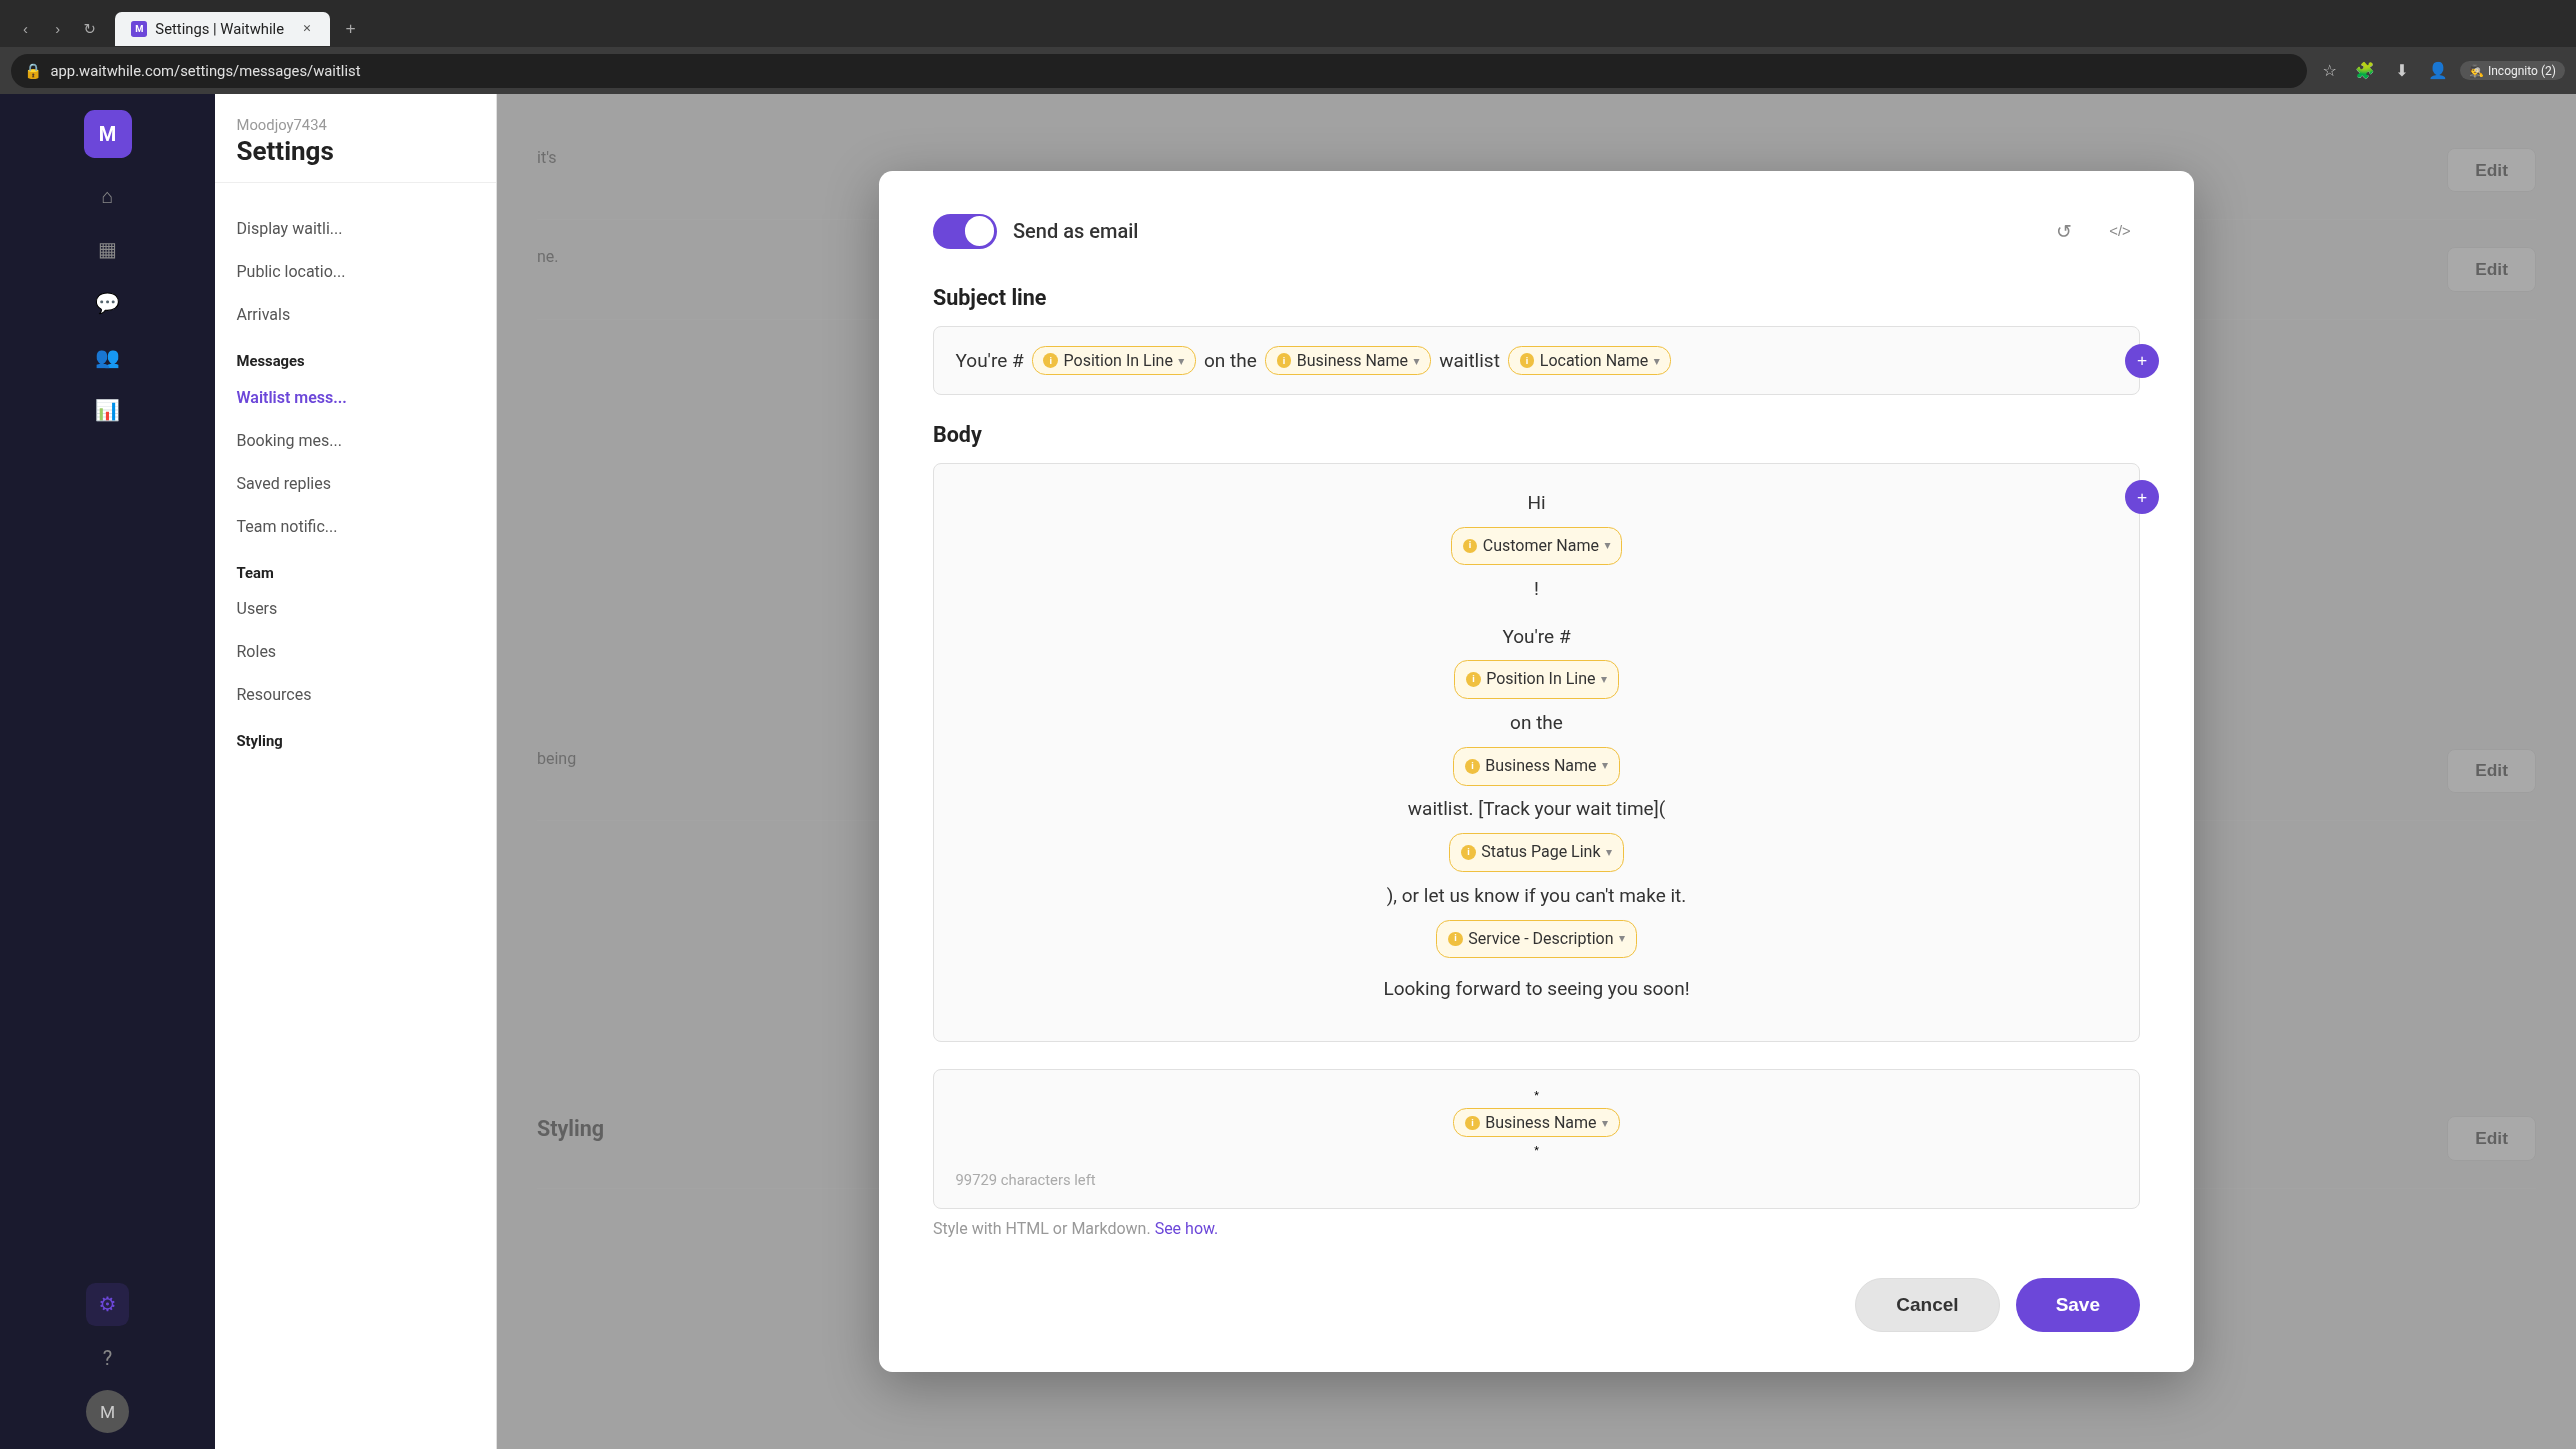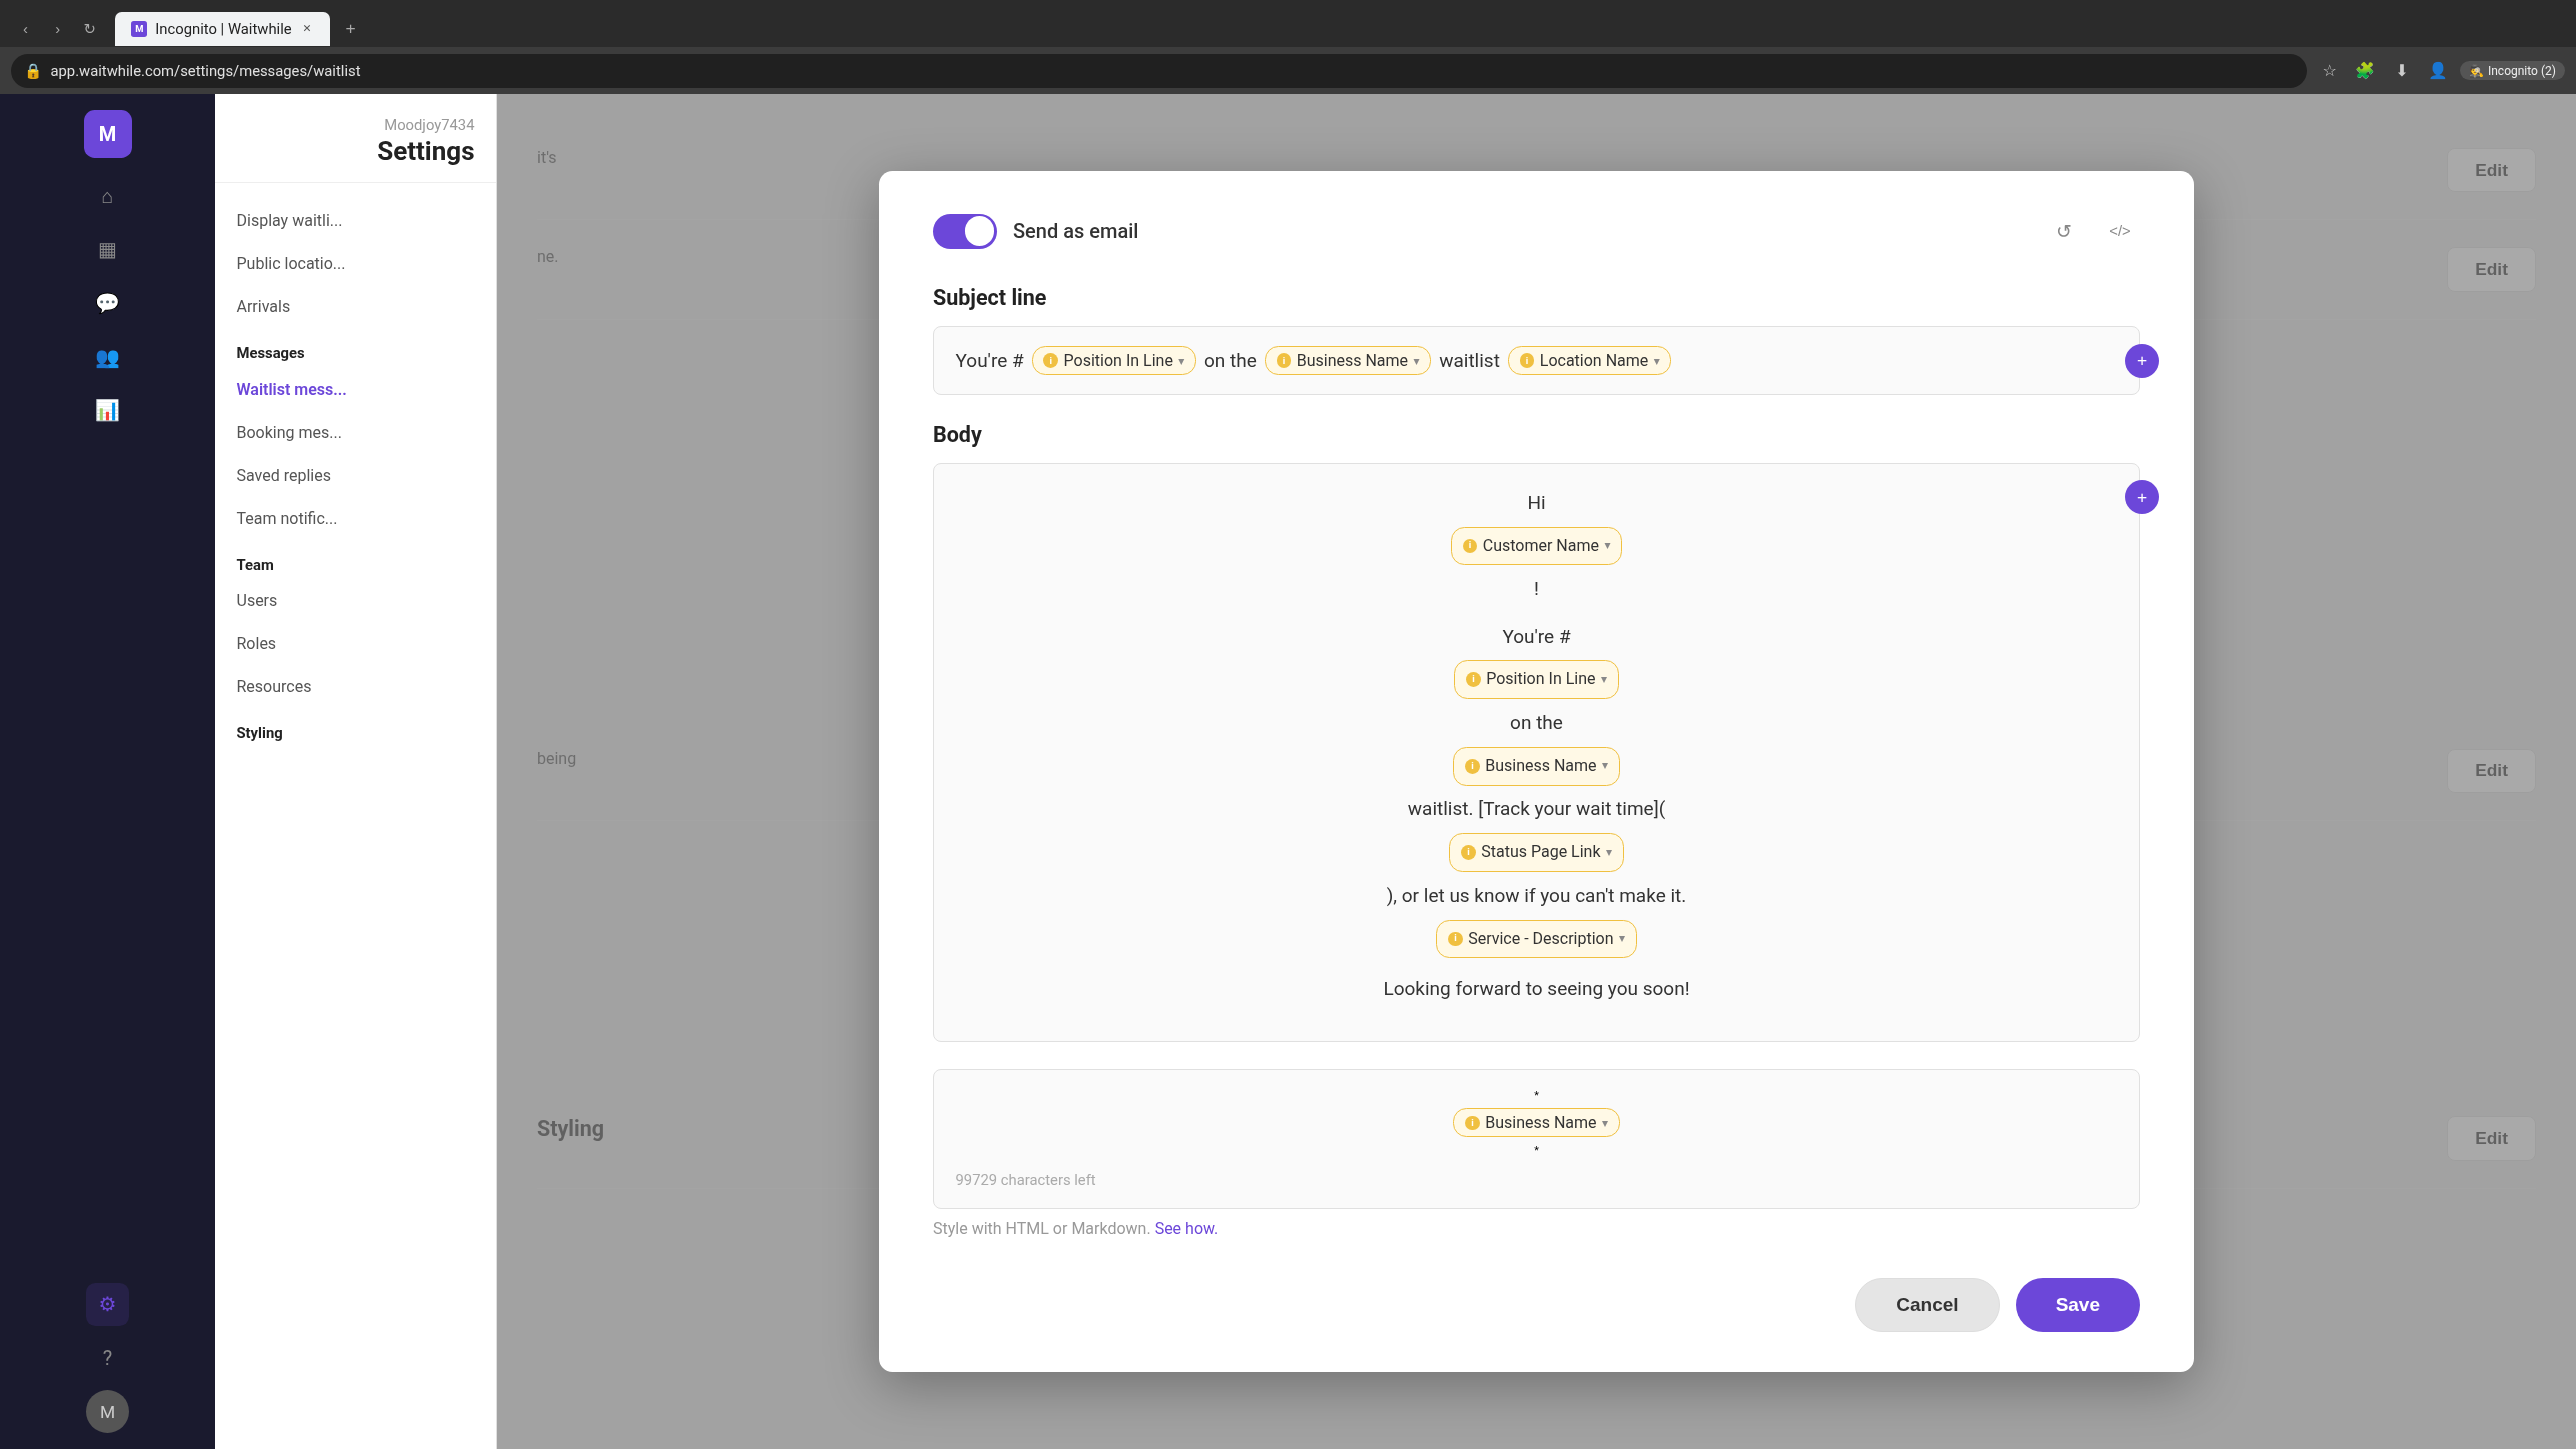--- a/index.html
+++ b/index.html
@@ -184,22 +184,21 @@
       width: 282px;
       background: #fff;
       height: 100%;
       border-right: 0.7px solid #e0e0e0;
       padding: 21.5px 0;
       overflow-y: auto;
     }
     .settings-user-section {
       padding: 0 21.5px 16px;
       border-bottom: 0.7px solid #eee;
-      margin-bottom: 16px;
-      text-align: right;
+      margin-bottom: 24px;
     }
     .settings-user-name {
       font-size: 14.8px;
       color: #999;
       margin-bottom: 2.7px;
     }
     .settings-title {
       font-size: 26px;
       font-weight: 700;
       color: #222;
@@ -487,21 +486,21 @@
 
 <div class="browser-chrome">
   <div class="tab-bar">
     <div class="tab-back-forward">
       <button class="nav-btn">‹</button>
       <button class="nav-btn">›</button>
       <button class="nav-btn">↻</button>
     </div>
     <div class="tab-item active">
       <div class="tab-favicon">M</div>
-      <span>Incognito | Waitwhile</span>
+      <span>Settings | Waitwhile</span>
       <div class="tab-close">✕</div>
     </div>
     <button class="tab-new">+</button>
     <div style="flex:1"></div>
   </div>
   <div class="address-bar-row">
     <div class="address-bar">
       <span style="color:#aaa;font-size:14.8px;">🔒</span>
       <span class="address-text">app.waitwhile.com/settings/messages/waitlist</span>
     </div>

